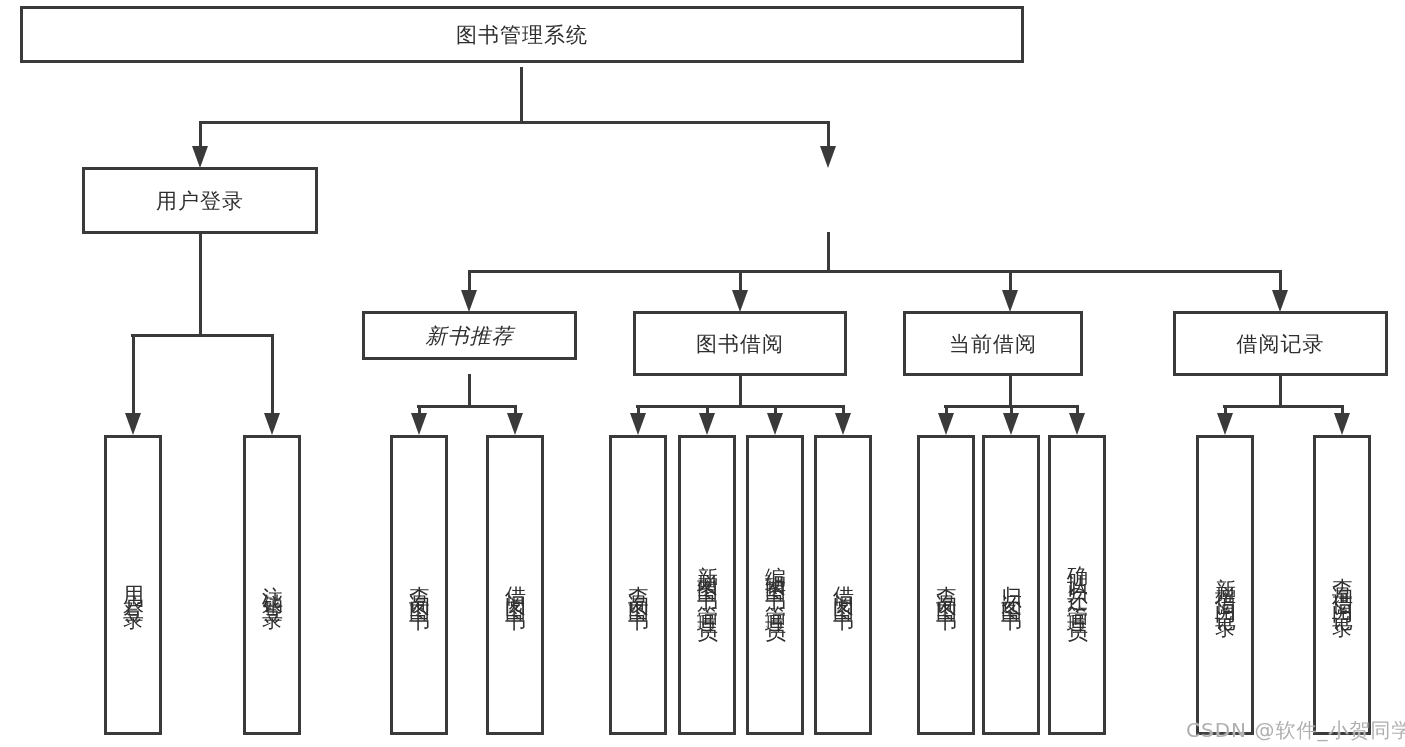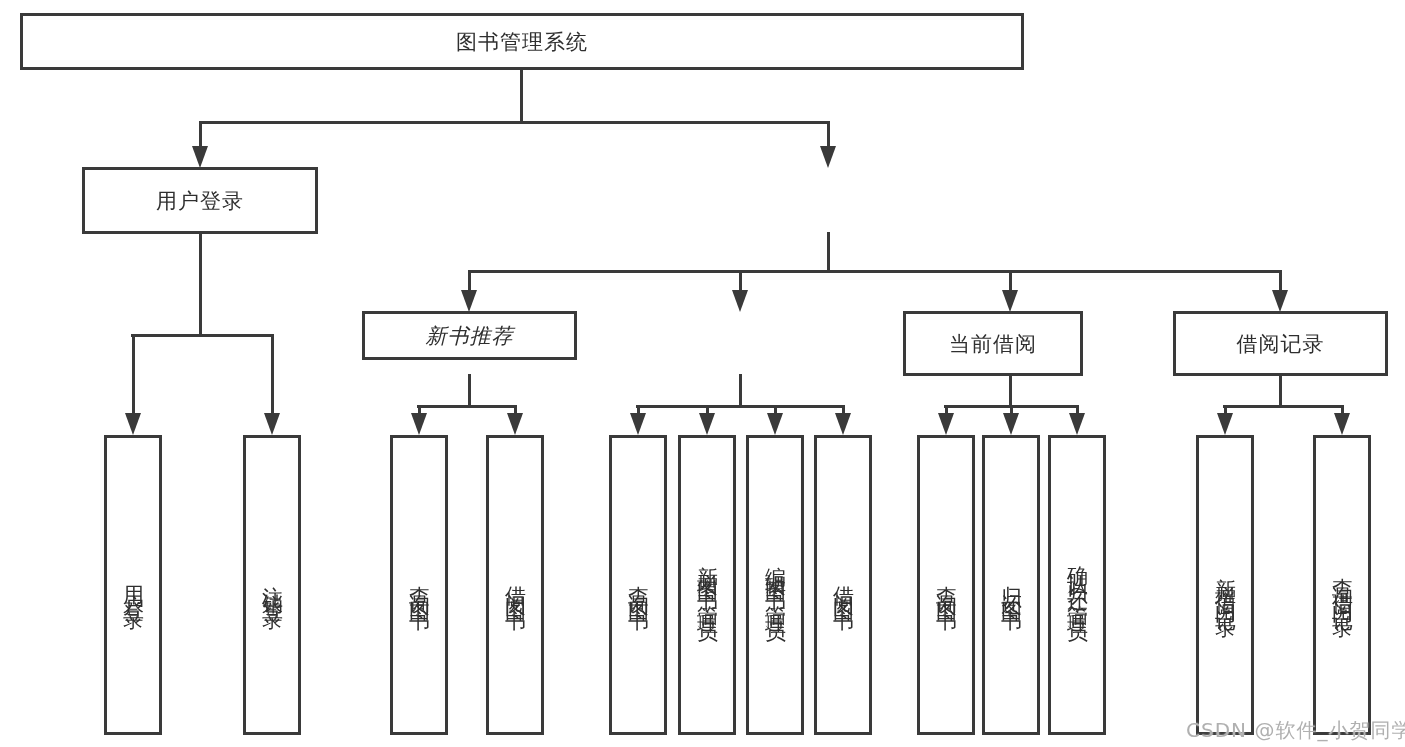--- a/index.html
+++ b/index.html
@@ -32,30 +32,33 @@
     position:absolute;left:1186px;top:717px;z-index:5;
     color:#b0b0b0;font-size:20px;letter-spacing:1px;
     text-shadow:0 0 2px #ffffff;white-space:nowrap;
   }
 </style>
 </head>
 <body>
 
 <div class="stage">
 
-  <div class="node" style="left:20px;top:13px;width:1004px;height:57px;">
+  <div class="node" style="left:20px;top:6px;width:1004px;height:57px;">
     <span>图书管理系统</span>
   </div>
 
   <div class="node" style="left:82px;top:167px;width:236px;height:67px;">
     <span>用户登录</span>
   </div>
 
   <div class="node" style="left:362px;top:311px;width:215px;height:49px;font-style:italic;">
     <span>新书推荐</span>
+  </div>
+  <div class="node" style="left:633px;top:311px;width:214px;height:65px;">
+    <span>图书借阅</span>
   </div>
   <div class="node" style="left:903px;top:311px;width:180px;height:65px;">
     <span>当前借阅</span>
   </div>
   <div class="node" style="left:1173px;top:311px;width:215px;height:65px;">
     <span>借阅记录</span>
   </div>
 
   <div class="leaf" style="left:104px;top:435px;width:58px;height:300px;">
     <span class="vtext">用户登录</span>

